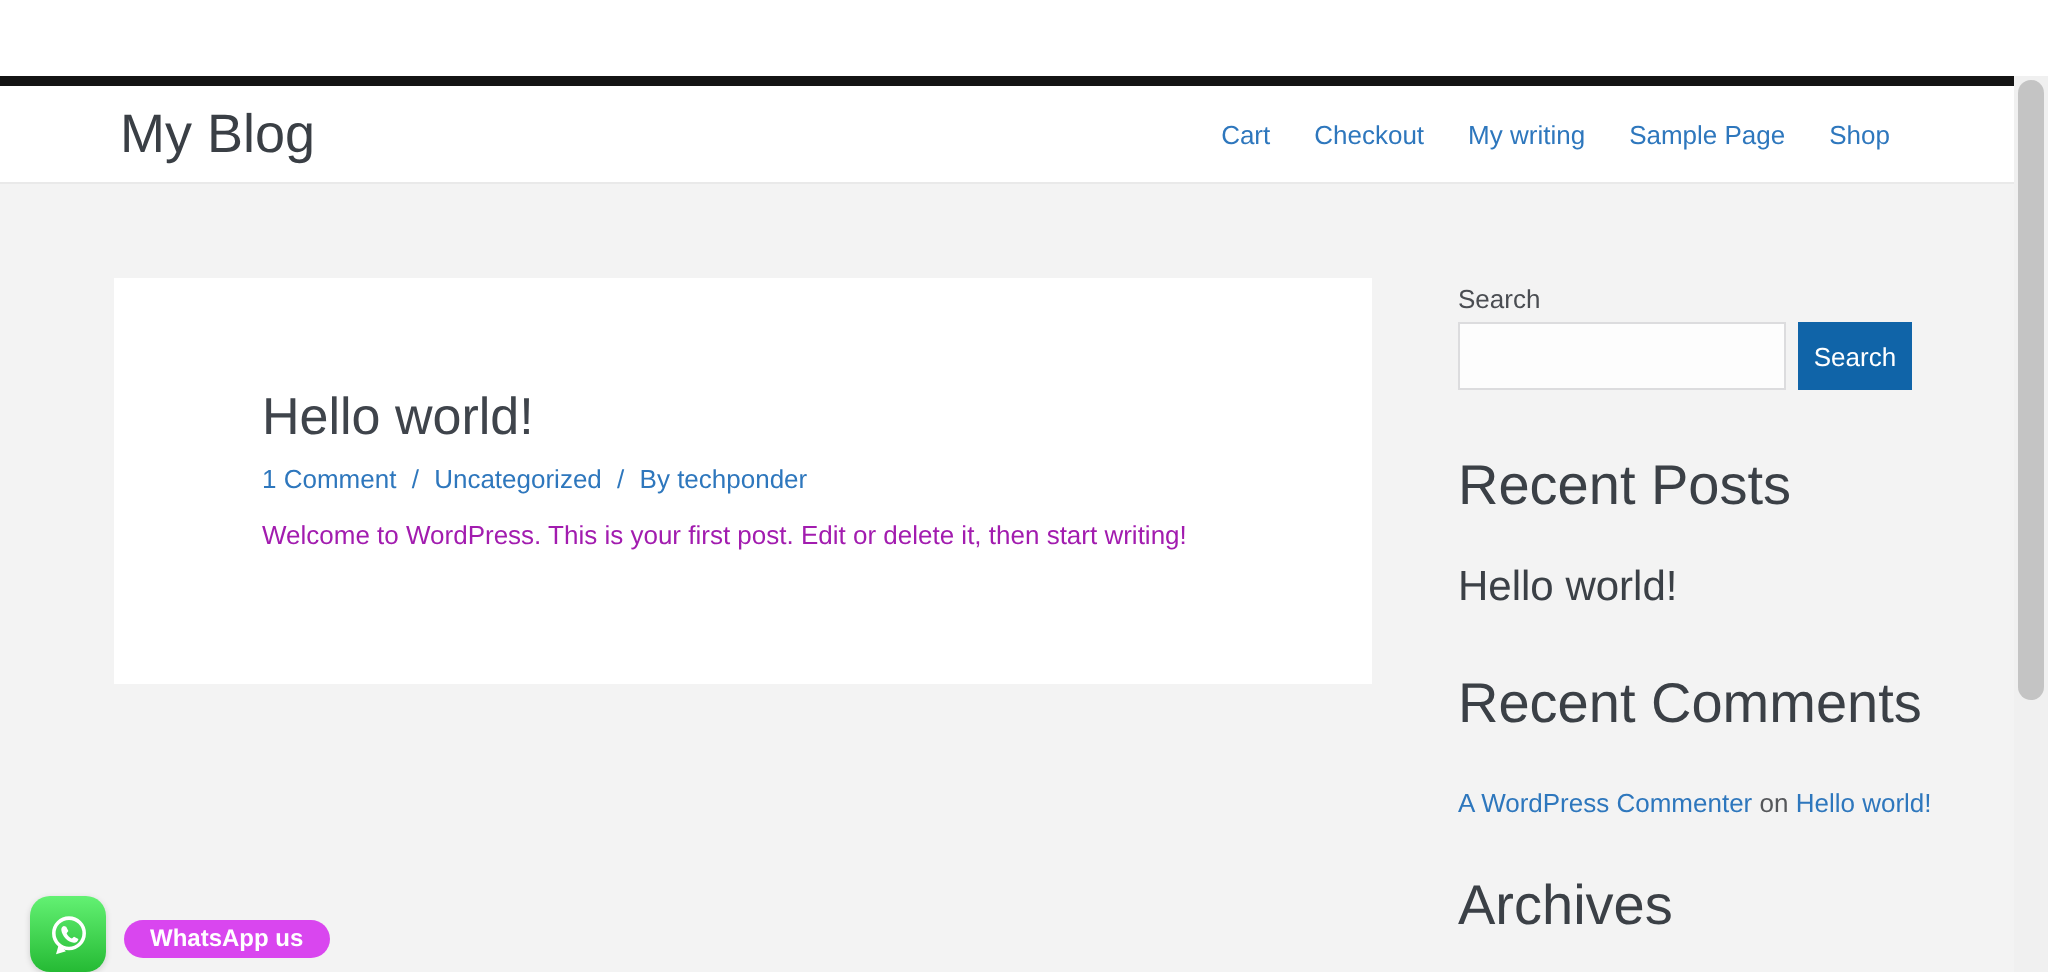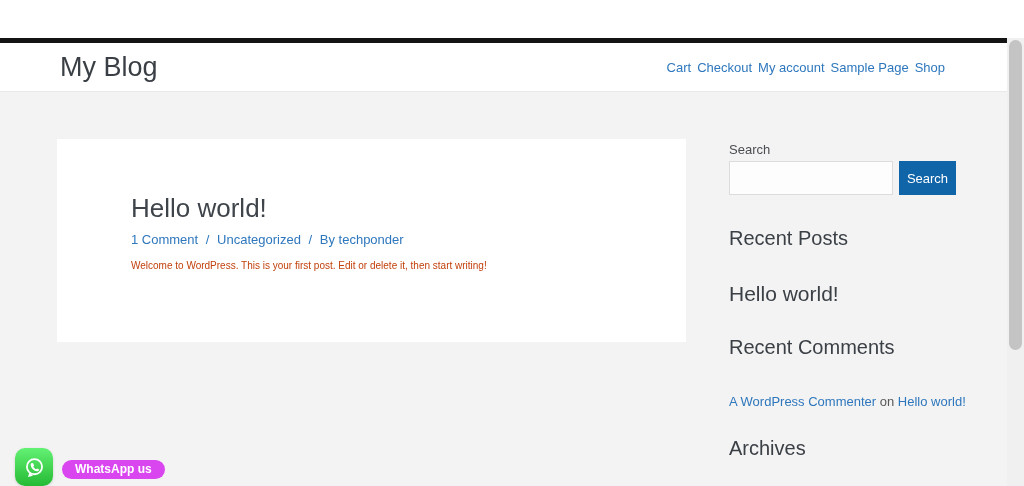--- a/index.html
+++ b/index.html
@@ -3,34 +3,34 @@
 <meta charset="utf-8">
 <style>
   html,body{margin:0;padding:0;background:#fff;}
   .screen{
     position:relative;width:1024px;height:486px;overflow:hidden;
     background:#f3f3f3;font-family:"Liberation Sans",sans-serif;margin-top:38px;
   }
   .topbar{position:absolute;top:0;left:0;right:17px;height:5px;background:#141414;}
   .header{position:absolute;top:5px;left:0;right:17px;height:48px;background:#fff;border-bottom:1px solid #e9e9e9;}
   .site-title{position:absolute;left:60px;top:0;line-height:49px;font-size:27px;color:#3a3f45;}
-  .nav{position:absolute;right:62px;top:0;height:49px;display:flex;align-items:center;gap:6px;justify-content:flex-end;}
+  .nav{position:absolute;right:62px;top:0;height:49px;display:flex;align-items:center;gap:22px;justify-content:flex-end;}
   .nav a{font-size:13px;color:#2e77bd;text-decoration:none;cursor:pointer;}
   .card{position:absolute;left:57px;top:101px;width:629px;height:203px;background:#fff;}
   .post-title{position:absolute;left:74px;top:54px;font-size:26px;color:#3f444b;}
   .post-meta{position:absolute;left:74px;top:93px;font-size:13px;color:#2e77bd;white-space:nowrap;}
   .post-meta a{color:#2e77bd;text-decoration:none;cursor:pointer;}
   .post-meta .sep{margin:0 4px;}
-  .post-body{position:absolute;left:74px;top:121px;font-size:10px;color:#c2410c;}
+  .post-body{position:absolute;left:74px;top:121px;font-size:13px;color:#a21caf;}
   .sb{position:absolute;left:729px;}
   .search-label{top:104px;font-size:13px;color:#4a4d52;}
   .search-row{top:123px;display:flex;align-items:flex-start;}
   .search-input{width:146px;height:32px;border:1px solid #dcdcde;background:#fdfdfd;padding:0 8px;font-size:14px;font-family:"Liberation Sans",sans-serif;outline:none;}
   .search-btn{width:57px;height:34px;margin-left:6px;background:#1064a8;color:#fff;border:none;font-size:13px;font-family:"Liberation Sans",sans-serif;cursor:pointer;}
-  .widget-title{font-size:20px;color:#3b4046;font-weight:400;}
+  .widget-title{font-size:28px;color:#3b4046;font-weight:400;}
   .w-posts{top:189px;}
   .post-link{top:244px;font-size:21px;color:#3b4046;text-decoration:none;cursor:pointer;}
   .w-comments{top:298px;}
   .comment-line{top:356px;font-size:13px;color:#55575a;white-space:nowrap;}
   .comment-line a{color:#2e77bd;text-decoration:none;cursor:pointer;}
   .w-archives{top:399px;}
   .archive-link{top:451px;font-size:19px;color:#c2410c;text-decoration:none;cursor:pointer;text-align:right;}
   .whatsapp-btn{
     position:absolute;left:15px;top:410px;width:38px;height:38px;border-radius:10px;
     background:linear-gradient(#63f173,#25ba34);display:flex;align-items:center;justify-content:center;
@@ -48,21 +48,21 @@
 
 <div class="screen">
 
   <div class="topbar"></div>
 
   <div class="header">
     <div class="site-title">My Blog</div>
     <div class="nav">
       <a>Cart</a>
       <a>Checkout</a>
-      <a>My account</a>
+      <a>My writing</a>
       <a>Sample Page</a>
       <a>Shop</a>
     </div>
   </div>
 
   <div class="card">
     <div class="post-title">Hello world!</div>
     <div class="post-meta">
       <a>1 Comment</a>
       <span class="sep">/</span>

